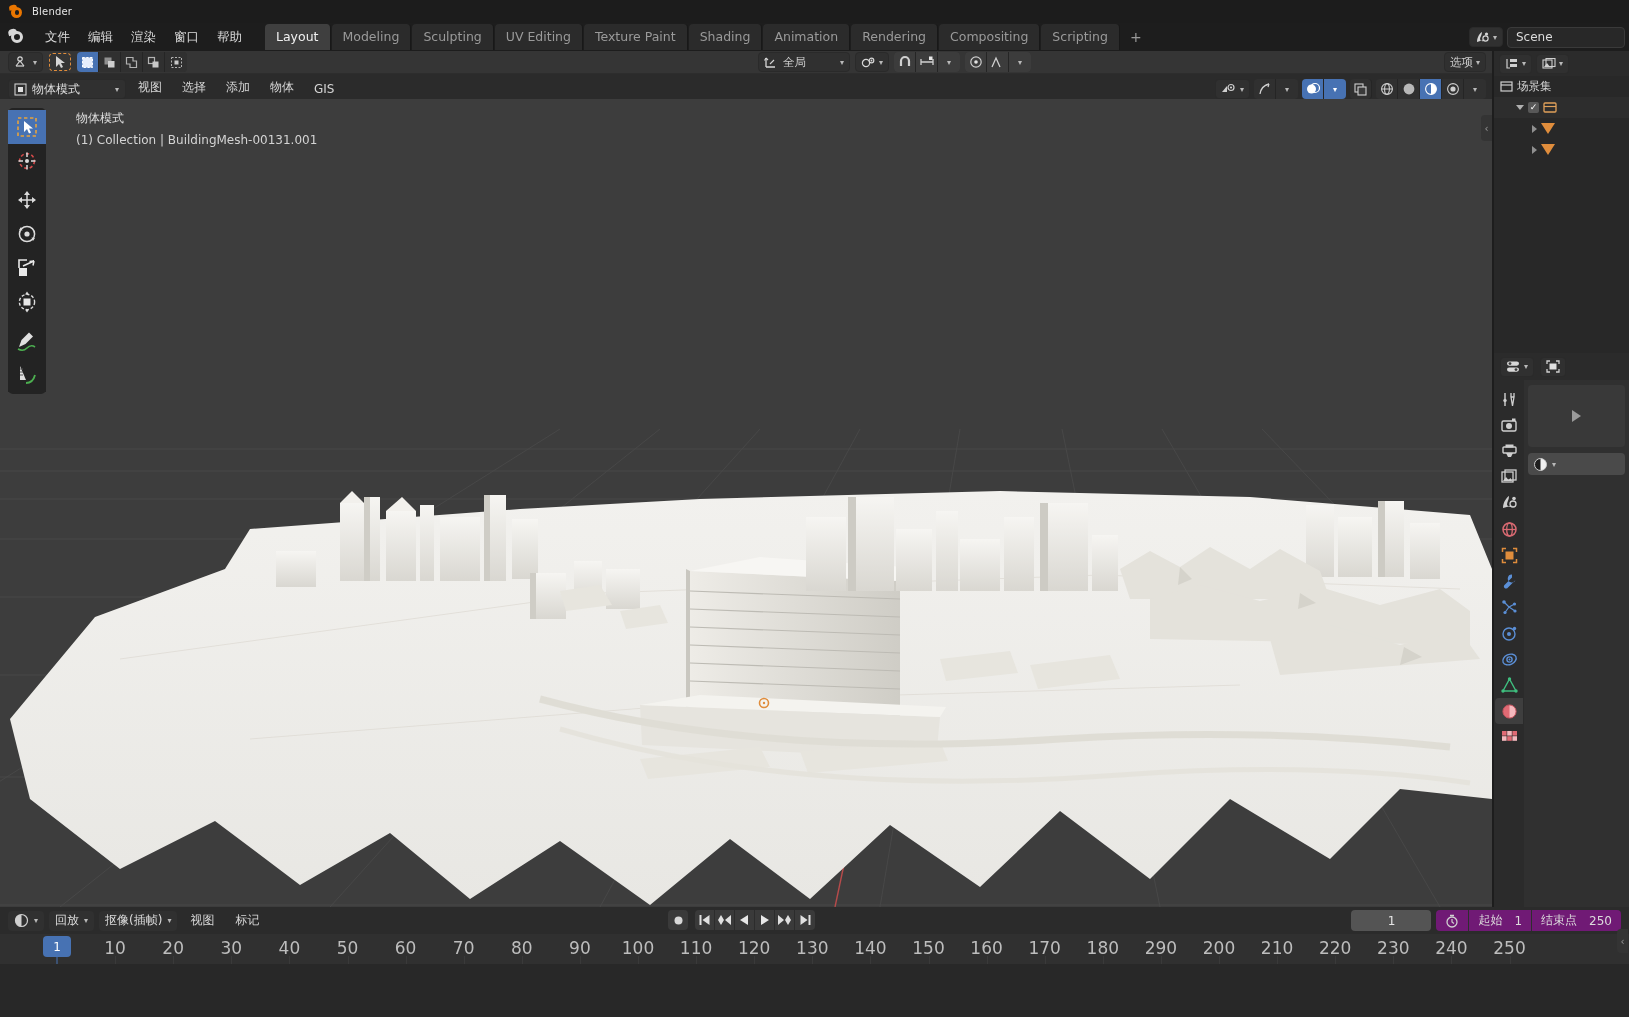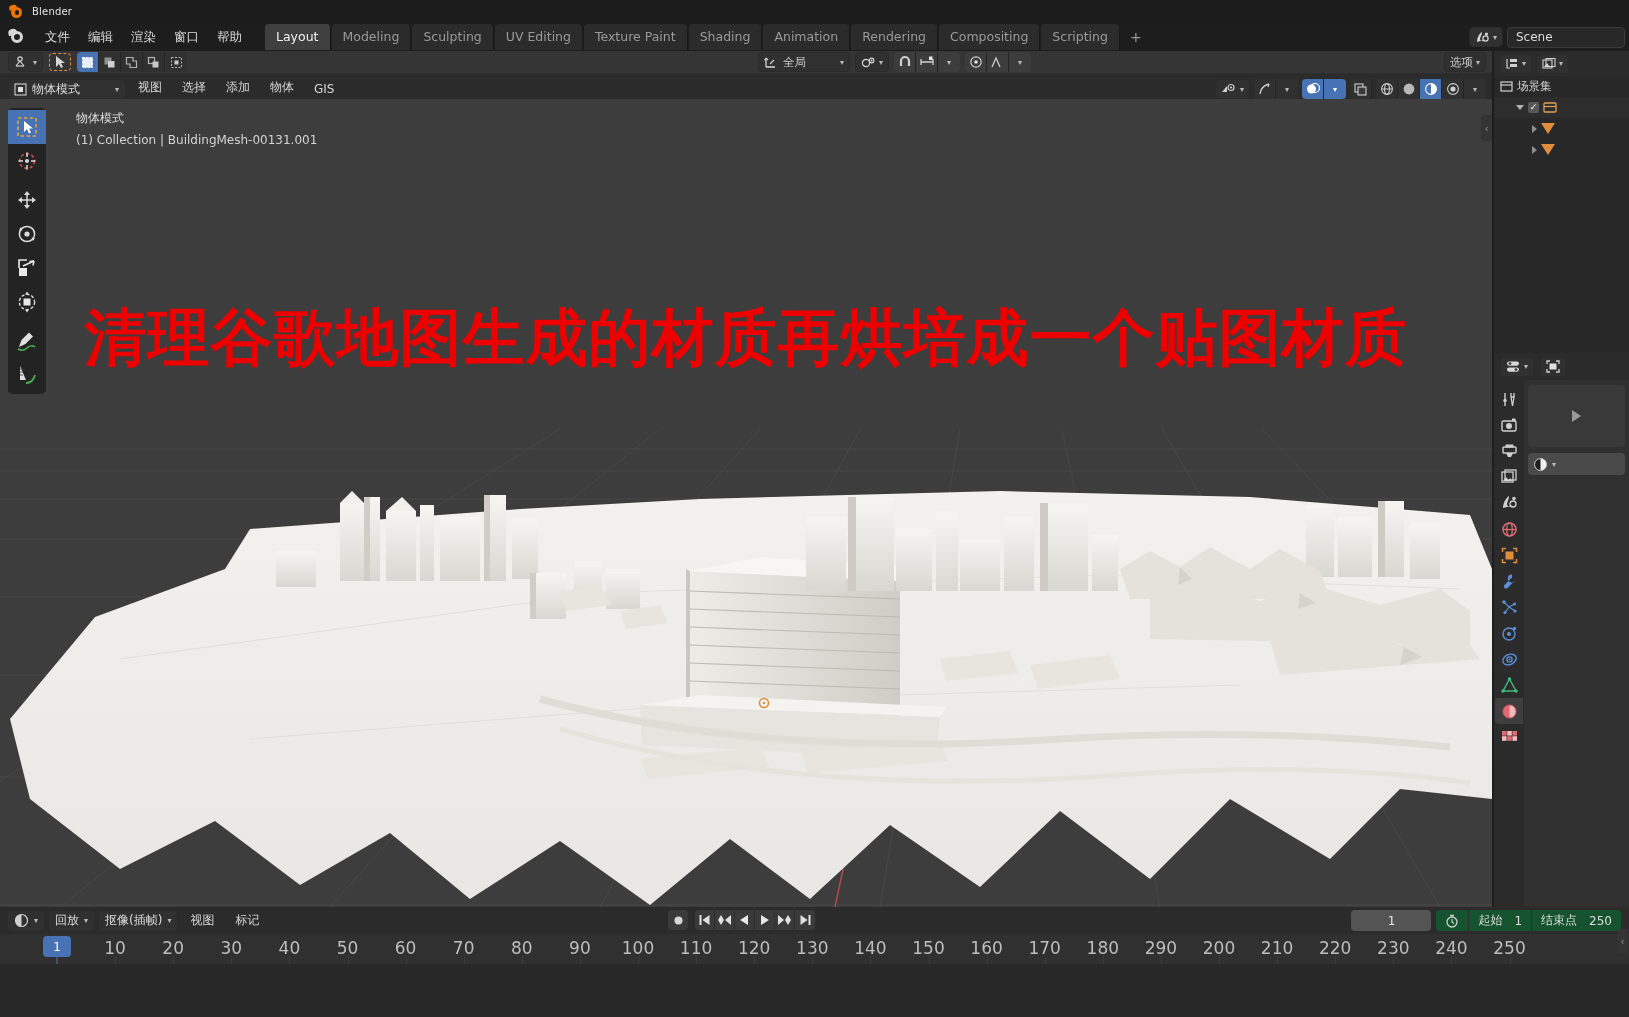--- a/index.html
+++ b/index.html
@@ -211,21 +211,21 @@
   .pgrp { display:flex; border-radius:4px; overflow:hidden; }
   #tl-frames {
     position:absolute; right:8px; top:3px; display:flex; align-items:center; gap:5px;
   }
   .frame-field {
     background:#545454; border-radius:4px; height:21px; min-width:80px; color:#e6e6e6;
     font-size:12px; display:flex; align-items:center; justify-content:center;
   }
   .se-grp { display:flex; border-radius:4px; overflow:hidden; }
   .se-cell {
-    background:#14532d; height:21px; display:flex; align-items:center; gap:12px;
+    background:#701a75; height:21px; display:flex; align-items:center; gap:12px;
     padding:0 9px; color:#dcdcdc; font-size:12px; border-right:1px solid #2e2e2e;
   }
   #tl-ruler {
     position:absolute; left:0; top:27px; width:1629px; height:30px; background:#303030;
   }
   .tick { position:absolute; top:4px; color:#bdbdbd; font-size:17px; transform:translateX(-50%); }
   .tickline { position:absolute; top:22px; width:1px; height:8px; background:#3a3a3a; }
   #cframe {
     position:absolute; top:2px; width:28px; height:21px; background:#4772b3; border-radius:4px;
     color:#fff; font-size:12px; display:flex; align-items:center; justify-content:center;
@@ -670,21 +670,20 @@
         <path d="M11 20 Q18 20 20 12" fill="none" stroke="#4caf50" stroke-width="1.8"></path>
       </svg>
     </div>
   </div>
 
   <div id="vp-text">
     <div>物体模式</div>
     <div class="l2">(1) Collection | BuildingMesh-00131.001</div>
   </div>
 
-  <div id="vp-title">清理谷歌地图生成的材质再烘培成一个贴图材质</div>
 
   <div id="vp-collapse">‹</div>
 </div>
 
 <div id="outliner">
   <div id="outliner-header">
     <span class="pillbtn">
       <svg width="14" height="12" viewBox="0 0 14 12">
         <path d="M2 1 V10 H5" fill="none" stroke="#d0d0d0" stroke-width="1.2"></path>
         <rect x="5" y="1" width="7" height="3" fill="#d0d0d0"></rect>

